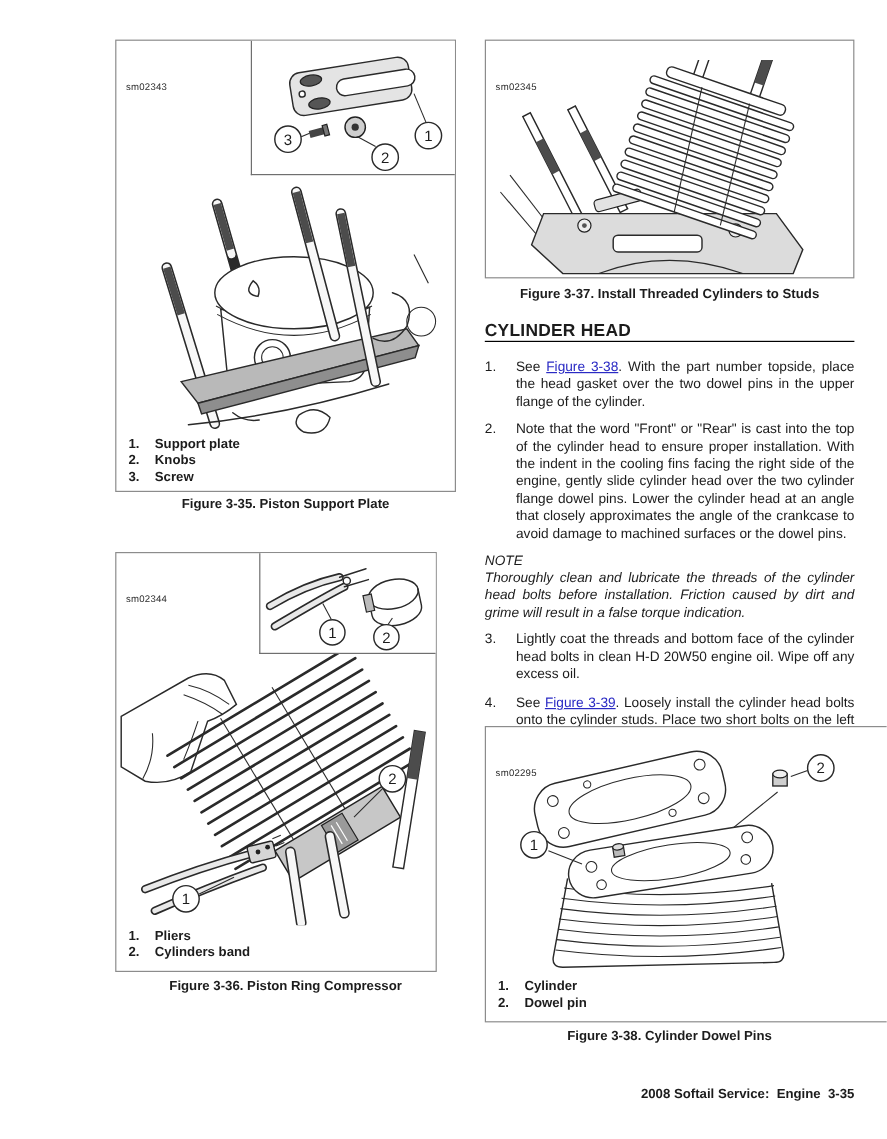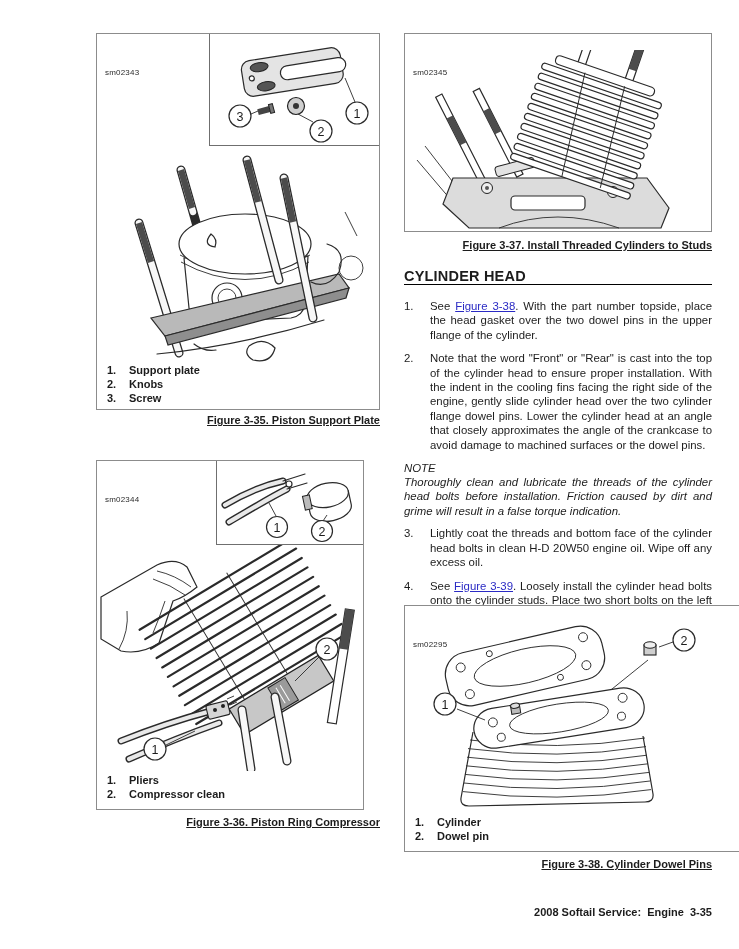--- a/index.html
+++ b/index.html
@@ -7,21 +7,21 @@
     position:relative;width:739px;height:949px;background:#ffffff;
     font-family:"Liberation Sans",sans-serif;color:#1c1c1c;overflow:hidden;
   }
   
   .figbox{position:absolute;border:1px solid #8c8c8c;background:#fff;box-sizing:border-box;}
   .figid{position:absolute;top:2px;left:8px;font-size:8px;color:#2b2b2b;letter-spacing:.2px;margin-top:32px;}
   .inset{position:absolute;top:0;right:0;border-left:1px solid #6f6f6f;border-bottom:1px solid #6f6f6f;box-sizing:border-box;background:#fff;}
   .legend{position:absolute;left:10px;right:8px;}
   .legend-row{display:flex;font-weight:bold;font-size:11px;line-height:14px;}
   .legend-row .lnum{width:22px;flex:0 0 22px;}
-  .caption{position:absolute;text-align:right;font-weight:bold;font-size:11px;line-height:13px;text-decoration:underline;}
+  .caption{position:absolute;text-align:center;font-weight:bold;font-size:11px;line-height:13px;}
   
   .heading{position:absolute;left:404px;top:268px;width:308px;font-weight:bold;font-size:14.5px;
     letter-spacing:.2px;border-bottom:1.5px solid #000;padding-bottom:0;}
   .steps{position:absolute;left:404px;top:299px;width:308px;font-size:11.4px;line-height:14.4px;}
   .step{display:flex;margin-bottom:9px;}
   .step .num{flex:0 0 26px;}
   .step .body{flex:1;text-align:justify;}
   .note{margin:2px 0 8px 0;}
   .note-title{text-align:left;font-style:italic;font-size:11.4px;line-height:14px;}
   .note-body{font-style:italic;text-align:justify;font-size:11.4px;line-height:14.4px;}
@@ -241,21 +241,21 @@
       </g>
     </svg>
 
     <div class="legend" style="top:312px;">
       <div class="legend-row">
           <span class="lnum">1.</span>
           <span>Pliers</span>
         </div>
       <div class="legend-row">
           <span class="lnum">2.</span>
-          <span>Compressor clean</span>
+          <span>Cylinders band</span>
         </div>
     </div>
   </div>
   <div class="caption" style="left:96px;top:816px;width:284px;">Figure 3-36. Piston Ring Compressor</div>
 
   <div class="figbox" style="left:404px;top:33px;width:308px;height:199px;">
     <div class="figid">sm02345</div>
     <svg width="302" height="180" viewBox="0 0 302 180" style="left:2px;top:16px;">
 
       <g transform="translate(108,128) rotate(-27)">

